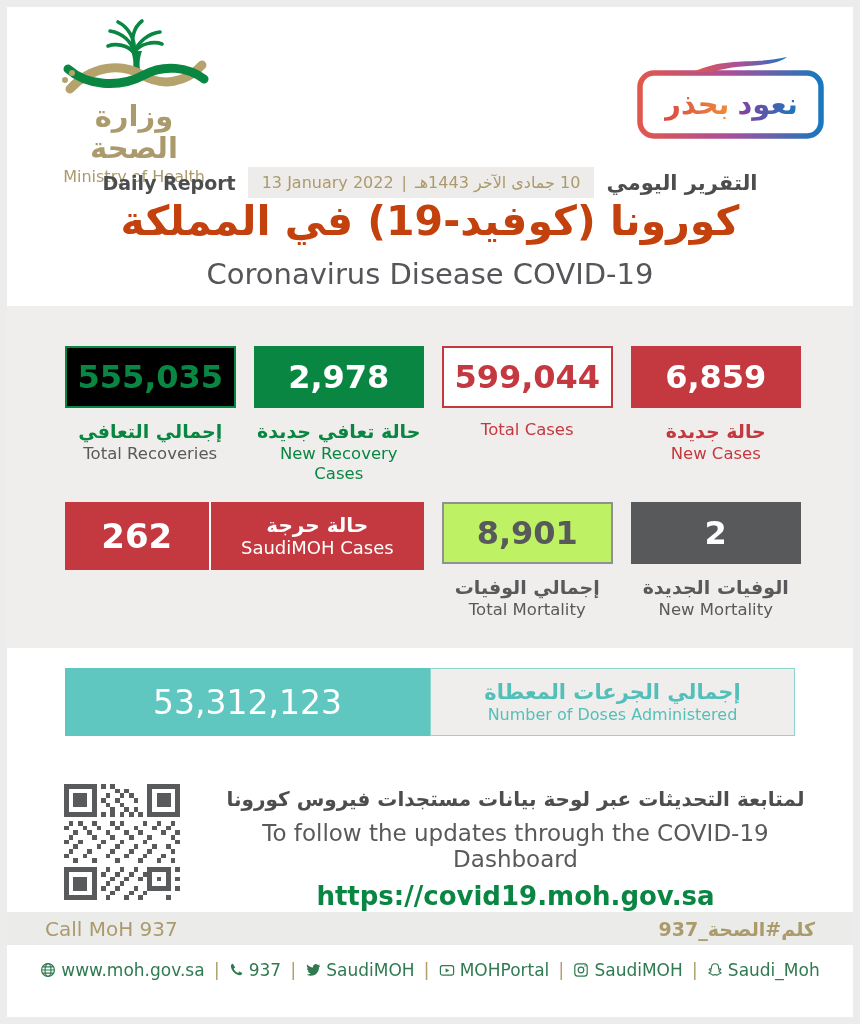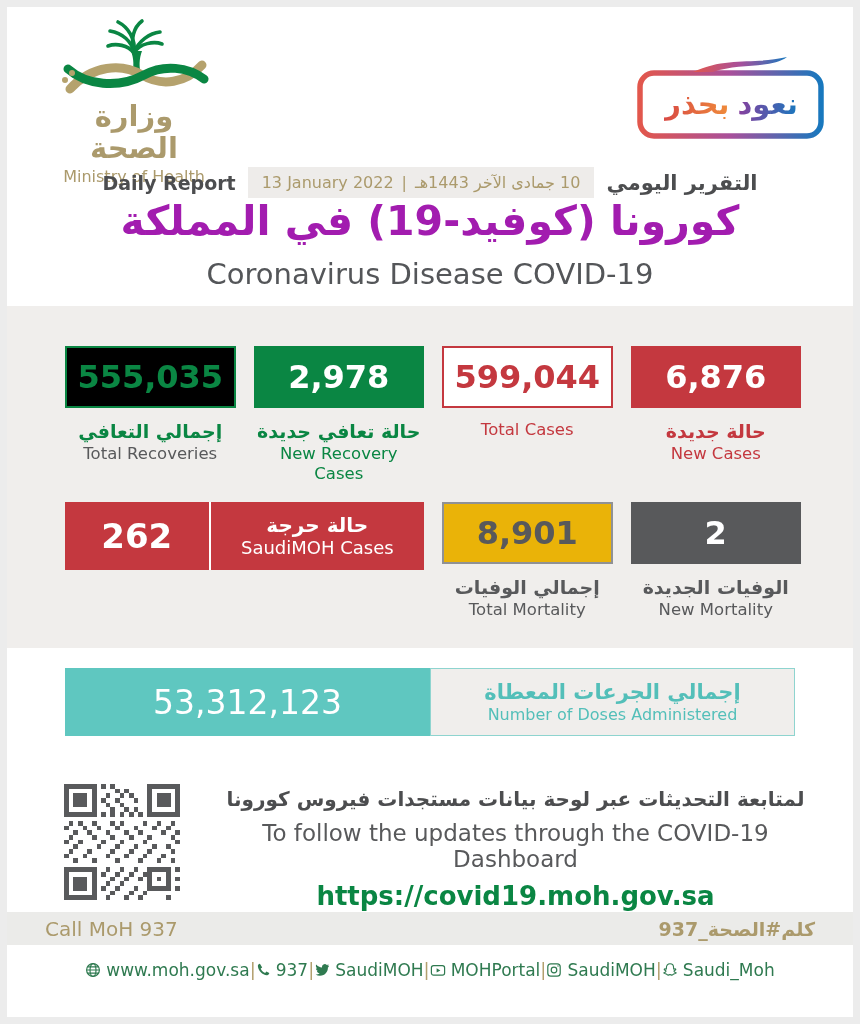--- a/index.html
+++ b/index.html
@@ -16,32 +16,32 @@
   .badge svg{position:absolute;left:0;top:0;}
   .badge-text{position:absolute;left:0;top:24px;width:100%;height:58px;display:flex;align-items:center;justify-content:center;gap:8px;direction:rtl;font-weight:bold;font-size:29px;}
   .badge-w1{background:linear-gradient(90deg,#8a3f9d,#1878be);-webkit-background-clip:text;background-clip:text;color:transparent;}
   .badge-w2{background:linear-gradient(90deg,#d94a44,#ef8b3a);-webkit-background-clip:text;background-clip:text;color:transparent;}
 
   .report-row{position:absolute;top:160px;left:0;right:0;display:flex;direction:rtl;align-items:center;justify-content:center;gap:12px;}
   .report-ar{font-size:21px;font-weight:bold;color:#4c4d4f;}
   .report-en{font-size:19px;font-weight:bold;color:#4c4d4f;}
   .date-pill{background:#eeecea;color:#ab9a6c;font-size:16px;padding:6px 14px;display:flex;direction:rtl;gap:8px;align-items:center;}
 
-  .title-ar{position:absolute;top:190px;left:0;right:0;text-align:center;direction:rtl;font-size:41px;font-weight:bold;color:#a21caf;}
+  .title-ar{position:absolute;top:190px;left:0;right:0;text-align:center;direction:rtl;font-size:41px;font-weight:bold;color:#c2410c;}
   .title-en{position:absolute;top:250px;left:0;right:0;text-align:center;font-size:29px;color:#545659;}
 
   
   .stats{position:absolute;top:299px;left:0;right:0;height:342px;background:#f0eeec;box-sizing:border-box;padding:40px 52px 0 58px;}
   .grid{display:grid;grid-template-columns:repeat(4,1fr);grid-template-rows:62px 94px 62px auto;column-gap:18px;}
   .box{height:62px;display:flex;align-items:center;justify-content:center;font-weight:bold;font-size:32px;box-sizing:border-box;}
   .outline-green{background:#000000;border:2px solid #0a8643;color:#0a8643;}
   .fill-green{background:#0a8643;color:#fff;}
   .outline-red{background:#fff;border:2px solid #c4383f;color:#c4383f;}
   .fill-red{background:#c4383f;color:#fff;}
-  .outline-gray{background:#eab308;border:2px solid #909194;color:#58595b;}
+  .outline-gray{background:#bef264;border:2px solid #909194;color:#58595b;}
   .fill-gray{background:#58595b;color:#fff;}
   .stat-label{padding-top:12px;text-align:center;line-height:1.25;}
   .lbl-ar{font-size:19px;font-weight:bold;direction:rtl;}
   .lbl-en{font-size:16.5px;}
   .c-green{color:#0a8643;} .c-red{color:#c4383f;} .c-dark{color:#58595b;}
   .critical{grid-column:1/3;background:#c4383f;color:#fff;display:flex;height:68px;}
   .critical-num{width:40%;display:flex;align-items:center;justify-content:center;font-size:34px;font-weight:bold;border-right:2px solid #fff;}
   .critical-label{flex:1;display:flex;flex-direction:column;align-items:center;justify-content:center;line-height:1.2;}
   .critical-ar{font-size:20px;font-weight:bold;direction:rtl;}
   .critical-en{font-size:18px;}
@@ -58,21 +58,21 @@
   .dash{position:absolute;left:195px;right:24px;top:780px;text-align:center;}
   .dash-ar{font-size:20px;font-weight:bold;color:#4c4d4f;direction:rtl;}
   .dash-en{font-size:23px;color:#58595b;margin-top:9px;}
   .dash-url{font-size:26px;font-weight:bold;color:#0a8643;margin-top:9px;display:inline-block;text-decoration:none;}
 
   
   .callstrip{position:absolute;top:905px;left:0;right:0;height:33px;background:#ebebe9;display:flex;align-items:center;justify-content:space-between;padding:0 38px;box-sizing:border-box;color:#ab9a6c;}
   .call-en{font-size:20px;}
   .call-ar{font-size:19px;font-weight:bold;direction:rtl;}
 
-  .footer{position:absolute;top:952px;left:0;right:0;display:flex;align-items:center;justify-content:center;color:#2f7a50;font-size:17px;}
+  .footer{position:absolute;top:952px;left:0;right:0;display:flex;align-items:center;justify-content:center;gap:9px;color:#2f7a50;font-size:17px;}
   .f-item{display:flex;align-items:center;gap:5px;}
   .f-sep{color:#b3a06f;font-size:18px;}
   .f-item svg{display:block;}
 </style>
 </head>
 <body>
 
 <div class="frame">
 <div class="page">
 
@@ -129,21 +129,21 @@
 
   <div class="title-ar">كورونا (كوفيد-19) في المملكة</div>
   <div class="title-en">Coronavirus Disease COVID-19</div>
 
   <div class="stats">
     <div class="grid">
 
       <div class="box outline-green">555,035</div>
       <div class="box fill-green">2,978</div>
       <div class="box outline-red">599,044</div>
-      <div class="box fill-red">6,876</div>
+      <div class="box fill-red">6,859</div>
 
       <div class="stat-label">
         <div class="lbl-ar c-green">إجمالي التعافي</div>
         <div class="lbl-en c-dark">Total Recoveries</div>
       </div>
       <div class="stat-label">
         <div class="lbl-ar c-green">حالة تعافي جديدة</div>
         <div class="lbl-en c-green">New Recovery Cases</div>
       </div>
       <div class="stat-label">

